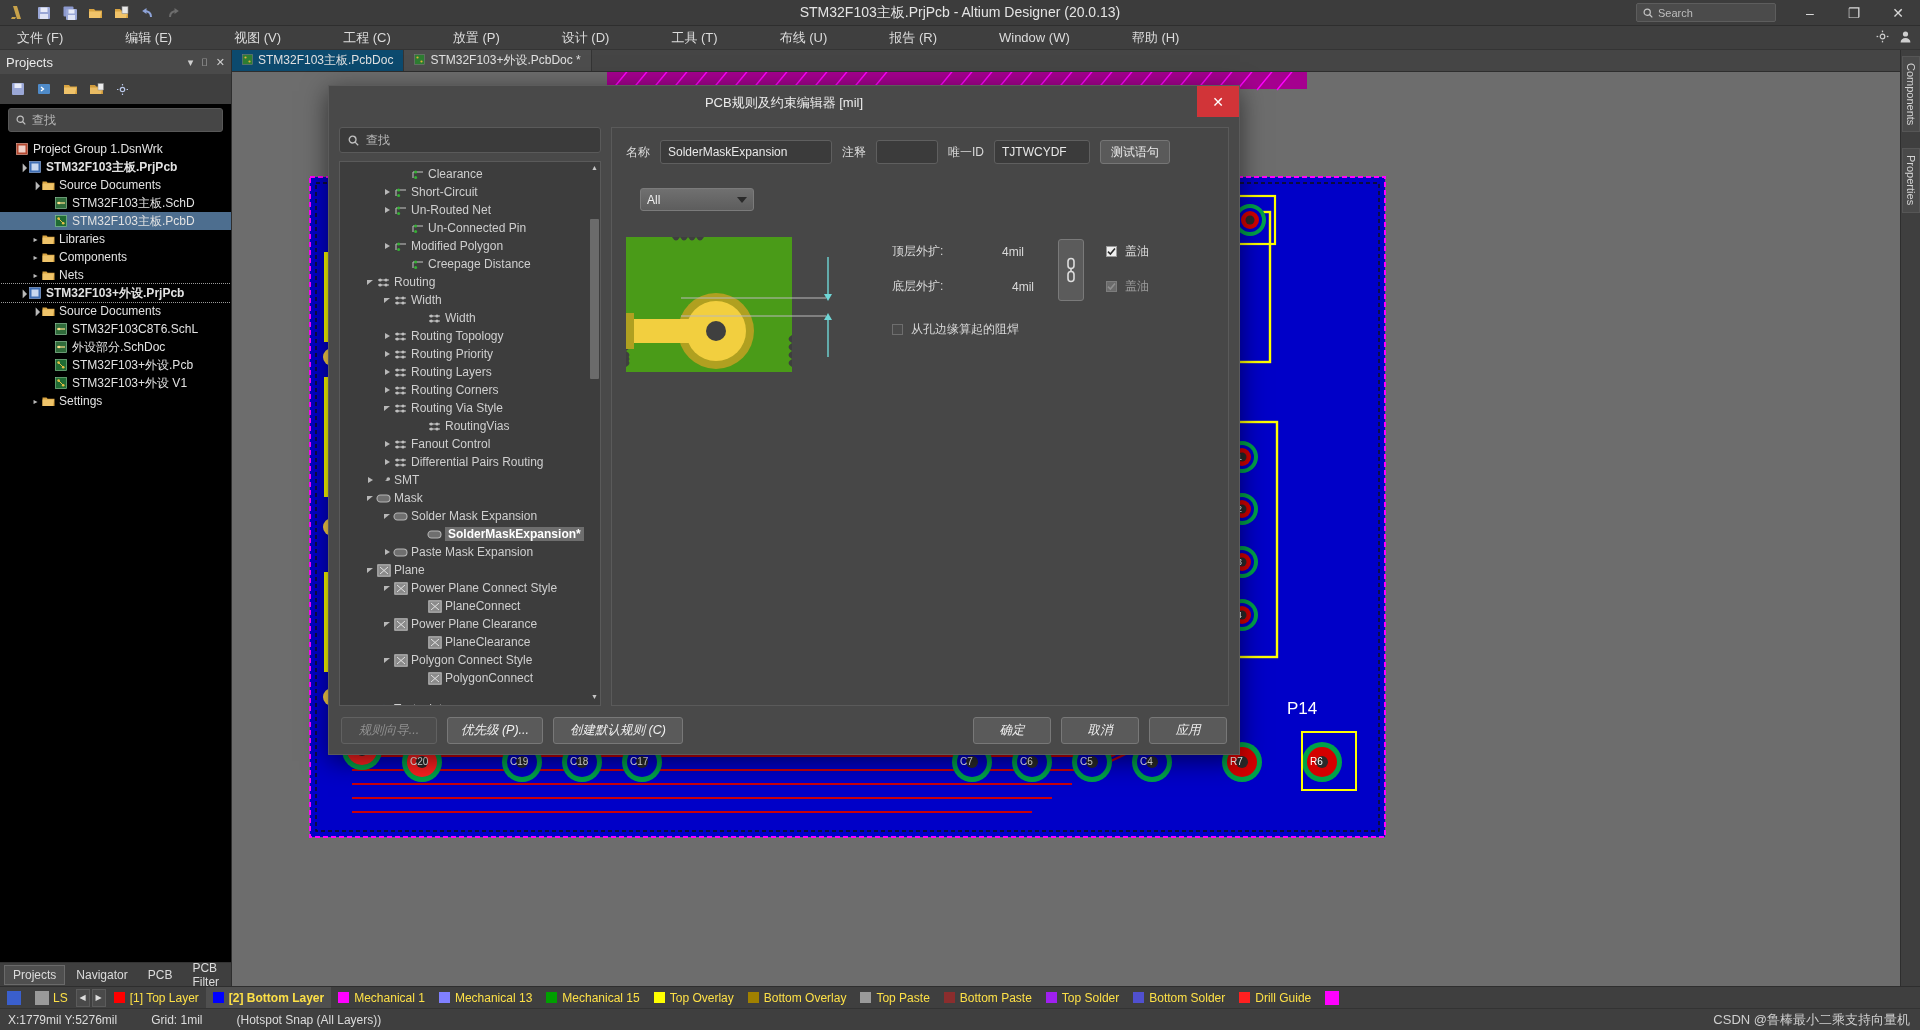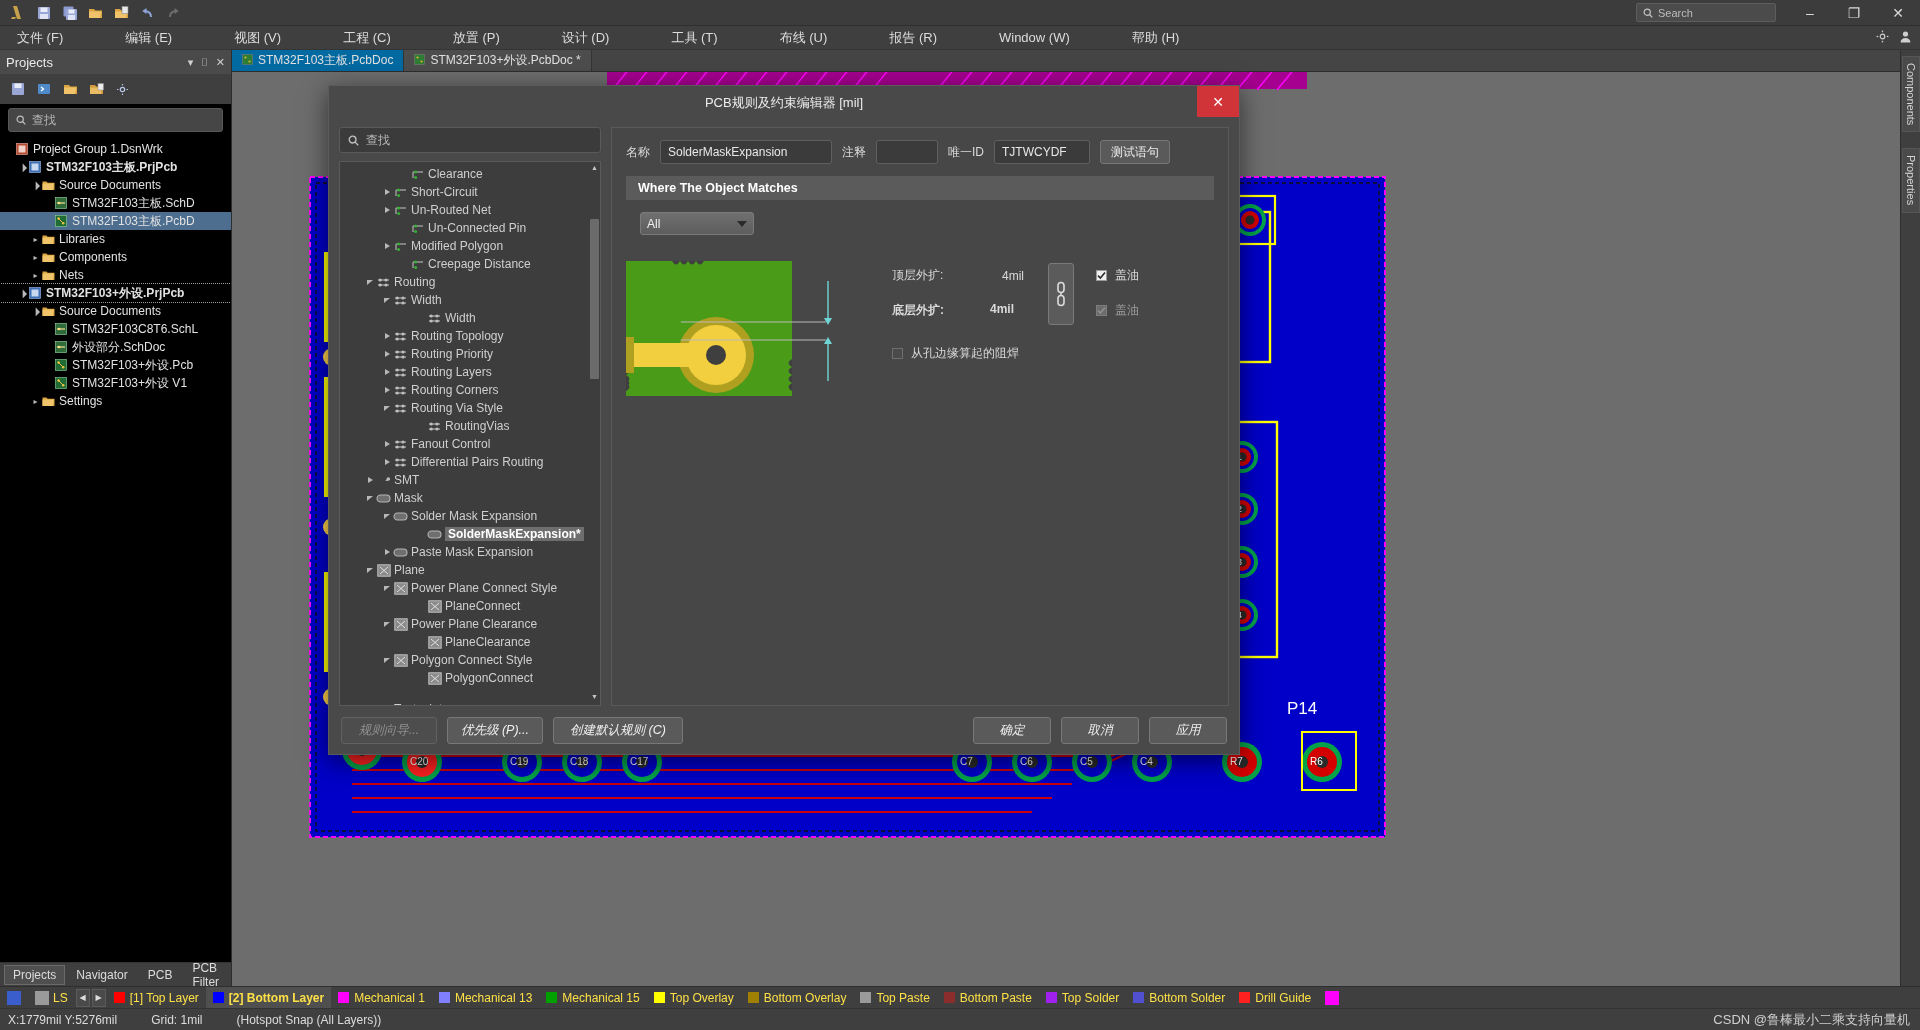--- a/index.html
+++ b/index.html
@@ -37,21 +37,21 @@
   .trow.sel{background:#4d6e8f;}
   .arrow{width:11px;text-align:center;color:#b9b9b9;font-size:8px;flex:none;}
   .tico{width:14px;height:13px;margin-right:4px;flex:none;display:inline-flex;align-items:center;justify-content:center;}
   .panel-foot{height:24px;display:flex;align-items:center;gap:2px;padding:0 4px;background:#3f3f3f;border-top:1px solid #333;}
   .ftab{padding:2px 8px;font-size:12px;color:#dcdcdc;border:1px solid transparent;}
   .ftab.active{background:#4f4f4f;border-color:#6a6a6a;}
   
   #workspace{flex:1;position:relative;background:#6d6d6d;overflow:hidden;}
   #doctabs{height:22px;background:#454545;display:flex;align-items:stretch;border-bottom:1px solid #2e2e2e;}
   .dtab{display:flex;align-items:center;gap:5px;padding:0 10px;font-size:12px;color:#e0e0e0;background:#4d4d4d;border-right:1px solid #343434;}
-  .dtab.active{background:#0369a1;}
+  .dtab.active{background:#0c4a6e;}
   #pcbcanvas{position:absolute;left:0;right:0;top:22px;bottom:0;background:#6d6d6d;overflow:hidden;}
   
   #rightdock{width:20px;background:#3f3f3f;border-left:1px solid #2e2e2e;display:flex;flex-direction:column;align-items:center;padding-top:6px;gap:16px;}
   .vtab{writing-mode:vertical-rl;font-size:11px;color:#d4d4d4;padding:6px 2px;background:#4a4a4a;border:1px solid #565656;}
   
   #layerbar{height:22px;background:#3f3f3f;display:flex;align-items:center;gap:0;border-top:1px solid #2e2e2e;font-size:12px;overflow:hidden;}
   .lb-tab{padding:0 7px;height:22px;display:flex;align-items:center;color:#fde047;}
   .lb-tab.active{background:#4f4f4f;}
   .lsw{width:11px;height:11px;margin-right:5px;display:inline-block;flex:none;}
   .lsq{width:14px;height:14px;display:inline-block;}
@@ -144,20 +144,21 @@
           <path d="M6.5 2 2.2 5l4.3 3z" fill="#8ea3d8"></path>
         </svg>
     </span>
     <span class="tb-ico">
       <svg width="15" height="14" viewBox="0 0 15 14">
           <path d="M4 11c0-4 3-6 7-6" stroke="#6d6d6d" stroke-width="2" fill="none"></path>
           <path d="M8.5 2 12.8 5l-4.3 3z" fill="#6d6d6d"></path>
         </svg>
     </span>
   </div>
+  <div class="title">STM32F103主板.PrjPcb - Altium Designer (20.0.13)</div>
   <div class="tb-right">
     <div class="searchbox">
       <svg width="10" height="10" viewBox="0 0 10 10">
           <circle cx="4.2" cy="4.2" r="3.1" stroke="#c6c6c6" stroke-width="1.2" fill="none"></circle>
           <line x1="6.5" y1="6.5" x2="9.3" y2="9.3" stroke="#c6c6c6" stroke-width="1.2"></line>
         </svg>
       <span>Search</span>
     </div>
     <div class="wbtn">–</div>
     <div class="wbtn">❐</div>
@@ -1153,21 +1154,20 @@
       <div class="namerow">
         <span class="lbl">名称</span>
         <span class="inp" style="width:172px">SolderMaskExpansion</span>
         <span class="lbl">注释</span>
         <span class="inp" style="width:62px"></span>
         <span class="lbl">唯一ID</span>
         <span class="inp" style="width:96px">TJTWCYDF</span>
         <span class="btn">测试语句</span>
       </div>
 
-      <div class="sechdr">Where The Object Matches</div>
 
       <div style="padding:12px 0 12px 14px;">
         <div class="combo">
           <span>All</span>
           <span class="car"></span>
         </div>
       </div>
 
 
       <div style="display:flex;gap:0;padding-top:14px;">
@@ -1193,21 +1193,21 @@
             <line x1="202" y1="79" x2="202" y2="120" stroke="#6fd6d6" stroke-width="1.4"></line>
             <path d="M202 76 l-4 7 h8 z" fill="#6fd6d6"></path>
           </svg>
         </div>
 
         <div style="flex:none;padding-left:48px;padding-top:6px;">
           <div style="display:flex;align-items:center;gap:30px;margin-bottom:18px;">
             <span class="lbl" style="width:80px">顶层外扩:</span>
             <span class="lbl">4mil</span>
           </div>
-          <div style="display:flex;align-items:flex-start;gap:18px;font-weight:bold;">
+          <div style="display:flex;align-items:center;gap:40px;">
             <span class="lbl" style="width:80px">底层外扩:</span>
             <span class="lbl">4mil</span>
           </div>
           <div style="margin-top:26px;display:flex;align-items:center;gap:8px;">
             <span class="cbox off"></span>
             <span class="lbl">从孔边缘算起的阻焊</span>
           </div>
         </div>
 
         <div style="flex:none;padding-left:24px;padding-top:2px;">

